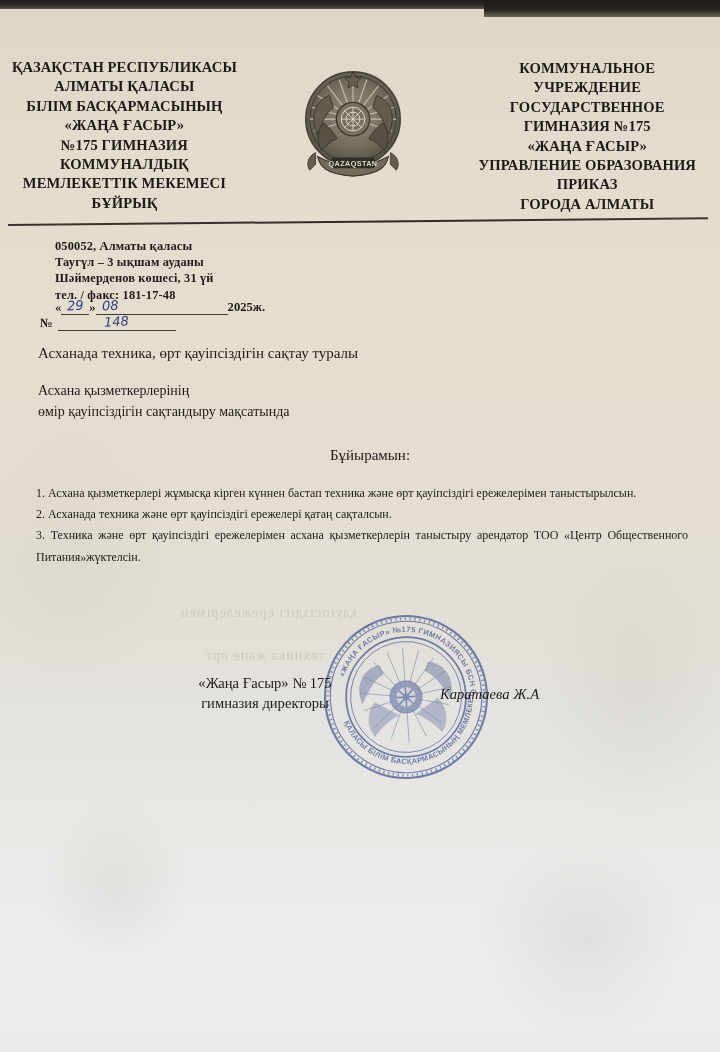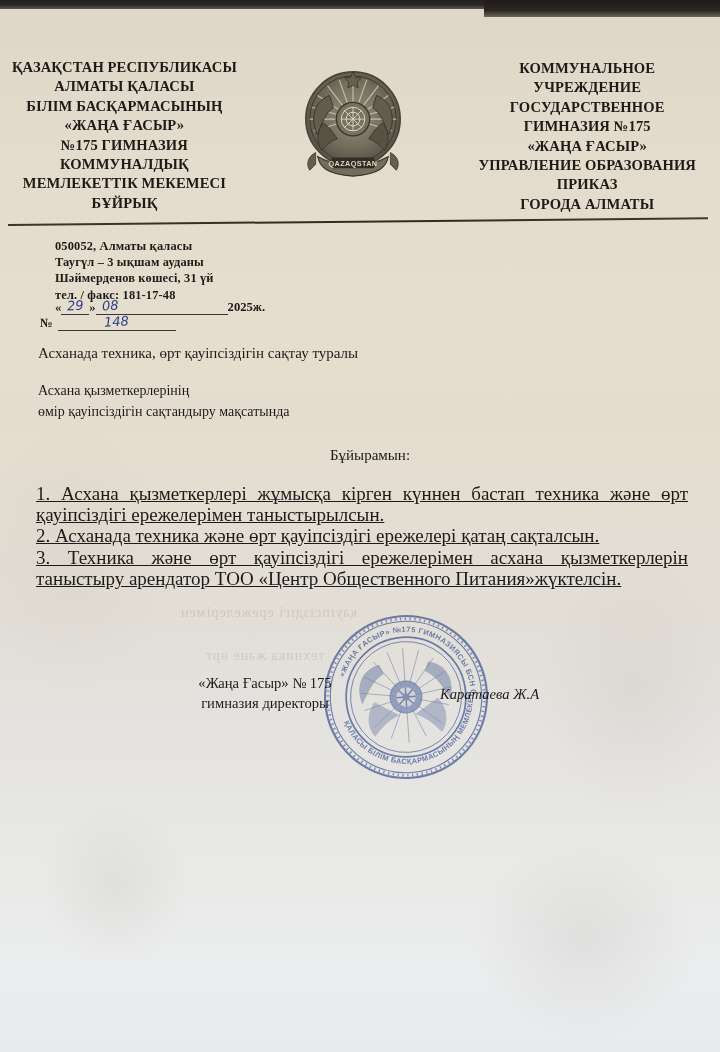--- a/index.html
+++ b/index.html
@@ -144,23 +144,22 @@
     width: 720px;
     text-align: center;
     font-size: 15px;
     padding-left: 20px;
     box-sizing: border-box;
   }
   #clauses {
     position: absolute;
     left: 36px; top: 483px;
     width: 652px;
-    font-size: 19px;
+    font-size: 12px;
     line-height: 21.2px;
-    text-decoration: underline;
   }
   #clauses .clause { text-align: justify; }
   #clauses .clause:nth-child(1) { text-align: justify; }
 
   
   #sig-title {
     position: absolute;
     left: 170px; top: 673px;
     width: 190px;
     text-align: center;

